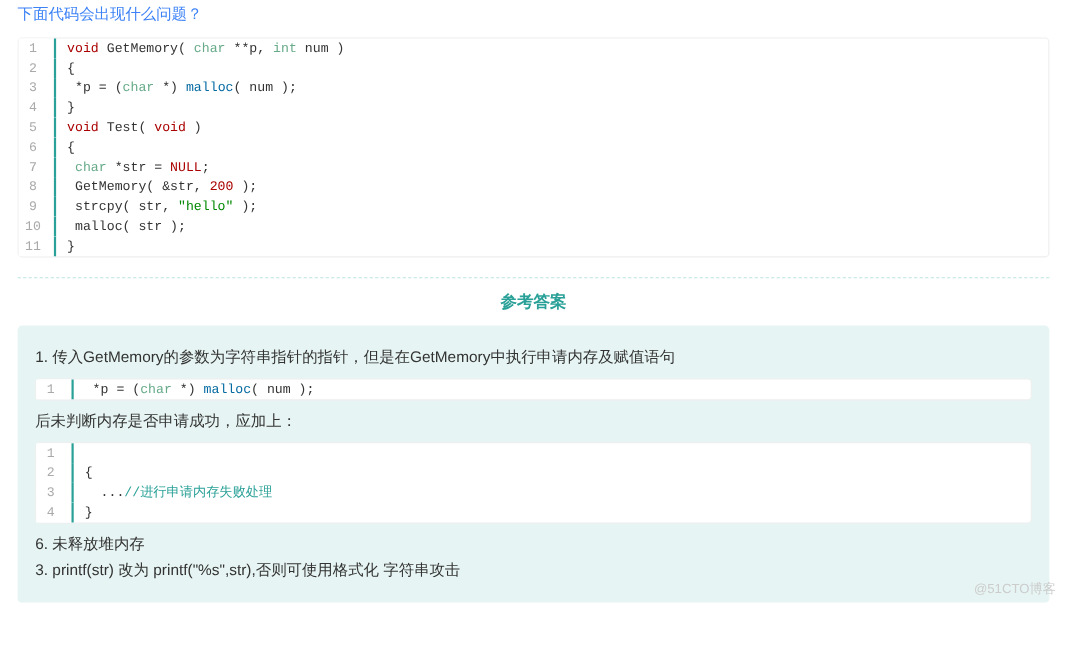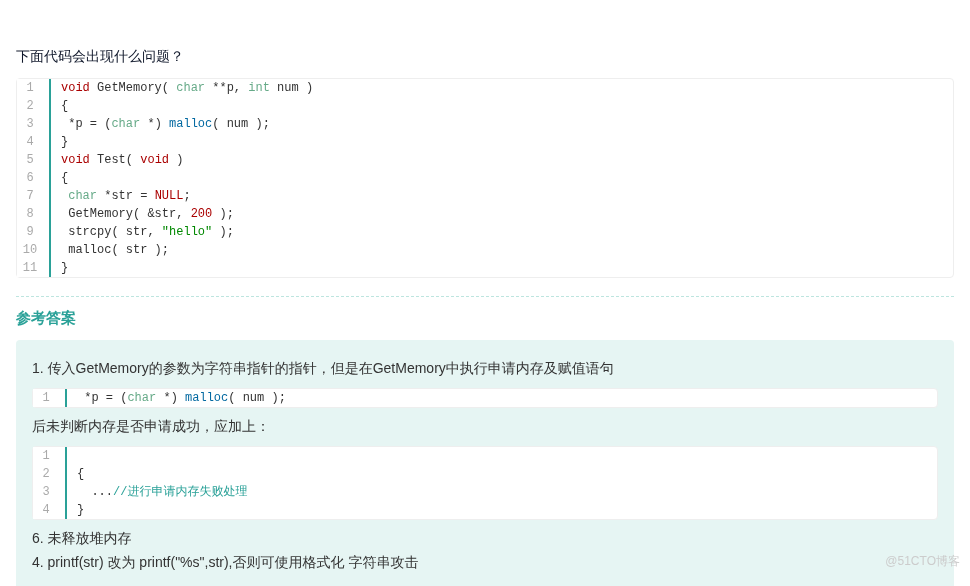--- a/index.html
+++ b/index.html
@@ -8,23 +8,22 @@
     padding: 0;
     font-family: "Microsoft YaHei", "PingFang SC", -apple-system, sans-serif;
     font-size: 14px;
     color: #333;
     background: #fff;
     width: 970px;
     position: relative;
   }
   .question {
     padding: 4px 28px 12px 16px;
-    color: #0f172a;
+    color: #3b82f6;
     font-size: 14px;
-    margin-top: 44px;
   }
   .code-block {
     margin: 0 16px 16px 16px;
     background: #fff;
     border-radius: 4px;
     font-family: Consolas, Monaco, "Courier New", monospace;
     font-size: 12px;
     line-height: 18px;
     border: 1px solid #eee;
   }
@@ -55,36 +54,37 @@
   .answer-section {
     margin: 18px 16px 0 16px;
     border-top: 1px dashed #bde5df;
     padding-top: 12px;
   }
   .answer-title {
     color: #2aa198;
     font-weight: bold;
     font-size: 15px;
     margin-bottom: 12px;
+    text-align: center;
   }
   .answer-body {
     background: #e6f5f3;
     border-radius: 4px;
     padding: 14px 16px 14px 16px;
     font-size: 14px;
     color: #333;
   }
   .answer-body p { margin: 6px 0; }
   .answer-body .code-block {
     margin: 10px 0;
     background: #fff;
   }
   .watermark {
     position: absolute;
-    bottom: 22px;
+    bottom: 4px;
     right: 10px;
     color: #ccc;
     font-size: 12px;
   }
 </style>
 </head>
 <body>
 
 <div class="question">下面代码会出现什么问题？</div>
 
@@ -157,17 +157,17 @@
         <div class="code-line">
           <div class="lineno">3</div>
           <div class="code-text">  ...<span class="tok-cmt">//进行申请内存失败处理</span></div>
         </div>
         <div class="code-line">
           <div class="lineno">4</div>
           <div class="code-text">}</div>
         </div>
       </div>
     <p>6. 未释放堆内存</p>
-    <p>4. printf(str) 改为 printf("%s",str),否则可使用格式化 字符串攻击</p>
+    <p>3. printf(str) 改为 printf("%s",str),否则可使用格式化 字符串攻击</p>
   </div>
 </div>
 
 <div class="watermark">@51CTO博客</div>
 
 </body></html>

